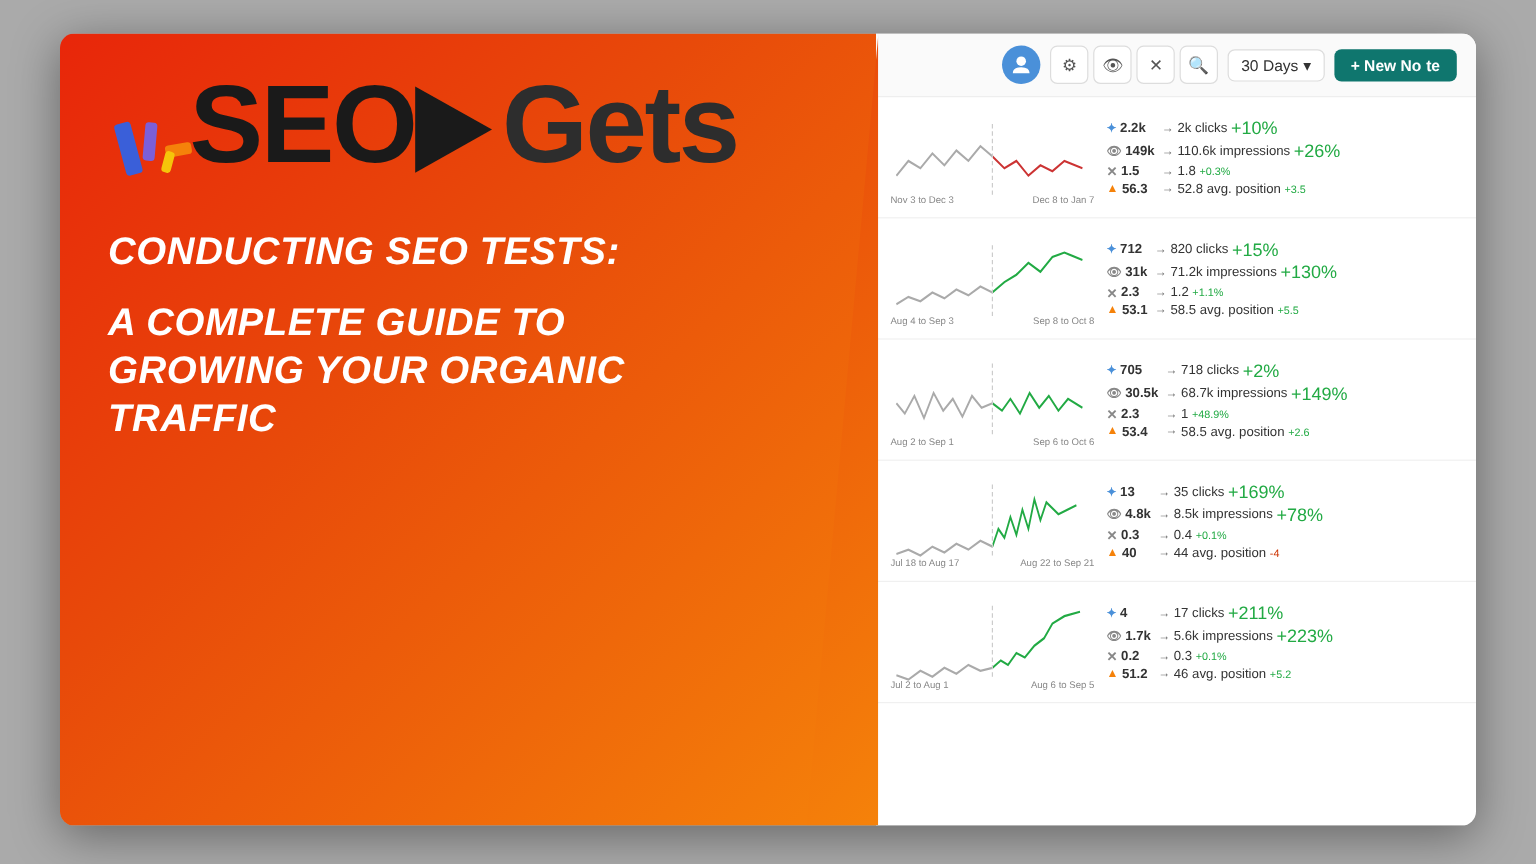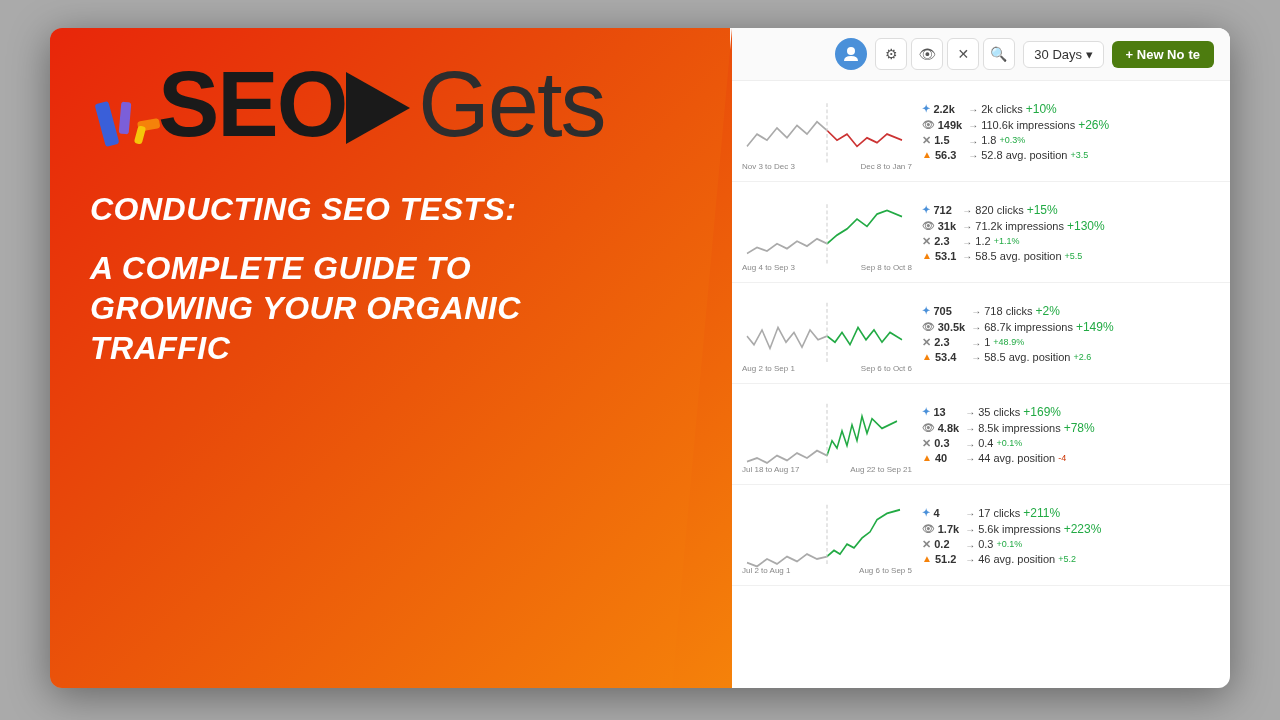--- a/index.html
+++ b/index.html
@@ -80,21 +80,21 @@
 
     .play-icon {
       width: 80px;
       height: 80px;
       margin-left: -8px;
       margin-top: 8px;
     }
 
     .gets-text {
       font-size: 92px;
-      font-weight: 400;
+      font-weight: 700;
       color: #2d2d2d;
       line-height: 1;
       letter-spacing: -2px;
       font-family: Arial Black, sans-serif;
     }
 
     .headline {
       font-style: italic;
     }
 
@@ -163,21 +163,21 @@
       background: #fff;
       font-size: 13px;
       color: #333;
       cursor: pointer;
       display: flex;
       align-items: center;
       gap: 4px;
     }
 
     .new-note-btn {
-      background: #4d7c0f;
+      background: #0f766e;
       color: #fff;
       border: none;
       border-radius: 6px;
       padding: 6px 14px;
       font-size: 13px;
       font-weight: 600;
       cursor: pointer;
       display: flex;
       align-items: center;
       gap: 4px;
@@ -254,21 +254,21 @@
       align-items: center;
       gap: 3px;
       white-space: nowrap;
     }
 
     .metric-arrow {
       color: #666;
       font-size: 10px;
     }
 
-    .positive { color: #22aa44; font-size: 12px; }
+    .positive { color: #22aa44; font-size: 15px; }
     .negative { color: #cc3300; font-size: 10px; }
     .small-pos { color: #22aa44; font-size: 9px; }
     .small-neg { color: #cc3300; font-size: 9px; }
 
     
     .deco-blue { background: #3a5fd9; width: 14px; height: 44px; transform: rotate(-15deg); }
     .deco-purple { background: #7b5fd9; width: 10px; height: 32px; transform: rotate(5deg); }
     .deco-orange { background: #f5820a; width: 22px; height: 10px; transform: rotate(-10deg) translateY(10px); }
     .deco-yellow { background: #f5c50a; width: 8px; height: 18px; transform: rotate(15deg); }
   </style>

